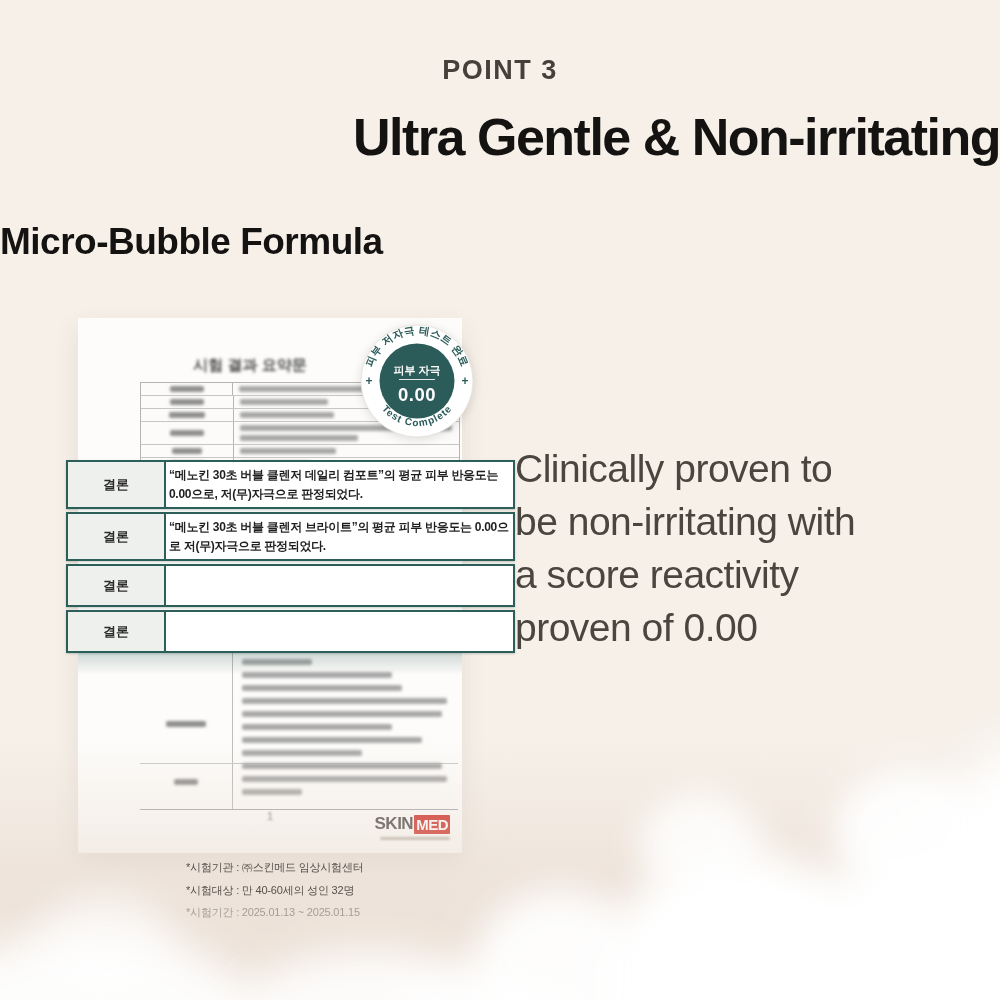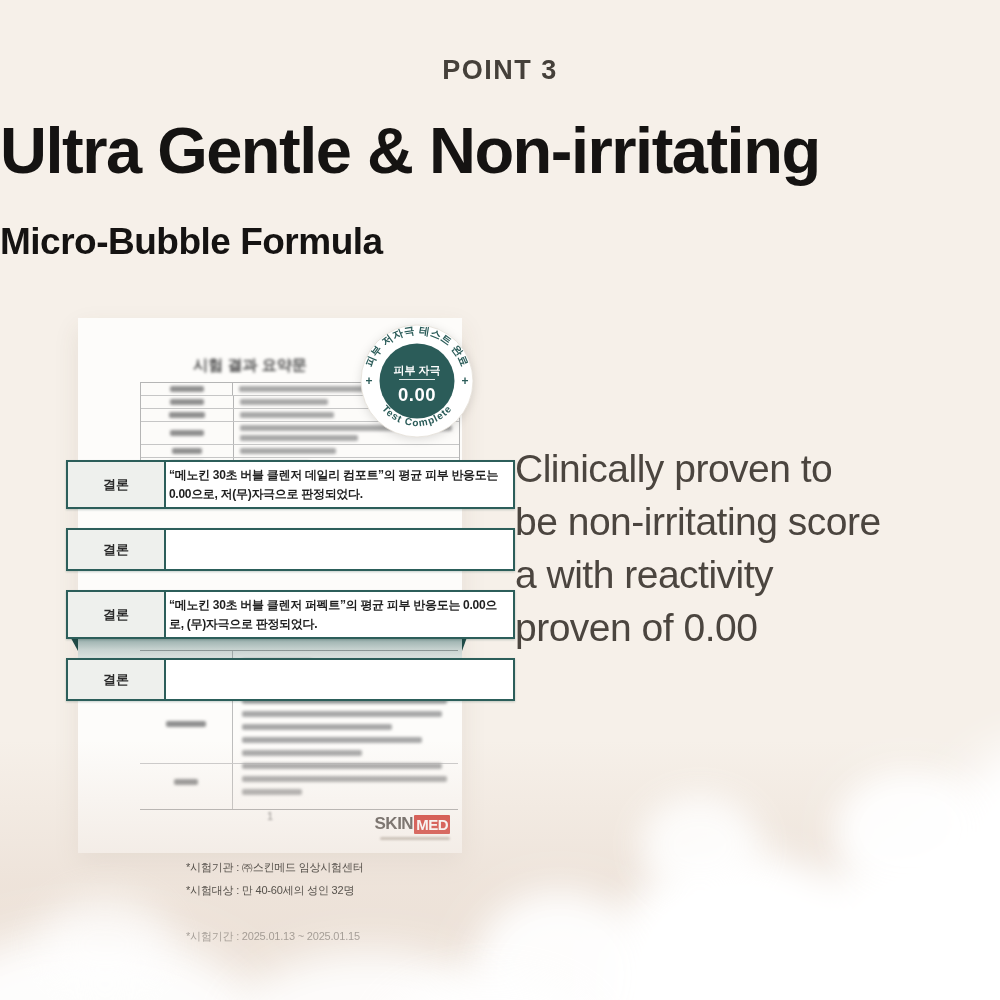--- a/index.html
+++ b/index.html
@@ -7,22 +7,22 @@
     position:relative;width:1000px;height:1000px;overflow:hidden;
     background:#f6f0e9;
     font-family:"Liberation Sans","DejaVu Sans",sans-serif;
   }
   
   .kicker{
     position:absolute;top:55px;left:0;right:0;text-align:center;
     font-size:27px;font-weight:700;letter-spacing:1.5px;color:#45403a;
   }
   .main-title{
-    position:absolute;top:113px;left:0;right:0;text-align:left;white-space:nowrap;
-    font-size:65px;font-weight:800;letter-spacing:-1.5px;color:#151312;
+    position:absolute;top:107px;left:0;right:0;text-align:right;white-space:nowrap;
+    font-size:52px;font-weight:800;letter-spacing:-1.5px;color:#151312;
   }
   .subtitle{
     position:absolute;top:221px;left:0;right:0;text-align:left;
     font-size:37px;font-weight:700;letter-spacing:-0.5px;color:#151312;
   }
   
   .paper{
     position:absolute;left:78px;top:318px;width:384px;height:535px;
     background:#fdfcfa;box-shadow:0 10px 24px rgba(90,70,50,0.10);
   }
@@ -57,21 +57,21 @@
   }
   
   .logo{position:absolute;right:12px;top:496px;text-align:right;}
   .logo-row{display:flex;align-items:center;justify-content:flex-end;filter:blur(0.5px);}
   .logo-skin{font-size:17px;font-weight:800;letter-spacing:-0.5px;color:#4c4845;}
   .logo-med{font-size:15px;font-weight:800;letter-spacing:-0.5px;color:#fff;background:#cf2e27;padding:1px 2px;margin-left:1px;border-radius:1px;}
   .logo-tagline{margin-top:3px;margin-left:auto;width:70px;height:3px;background:#bcb5ad;border-radius:2px;filter:blur(1px);}
   
   .conclusions{
     position:absolute;left:66px;top:460px;width:449px;
-    display:flex;flex-direction:column;gap:19px;z-index:3;
+    display:flex;flex-direction:column;gap:3px;z-index:3;
   }
   .c-row{display:flex;border:2px solid #2c5e5a;background:#ffffff;min-height:39px;box-shadow:0 1px 2px rgba(30,70,65,0.25);}
   .c-label{width:96px;background:#eef0ed;border-right:2px solid #2c5e5a;display:flex;align-items:center;justify-content:center;font-size:13px;font-weight:700;color:#2b2b2b;}
   .c-text{flex:1;padding:4px 3px;font-size:12px;font-weight:700;color:#1f1f1f;line-height:1.55;letter-spacing:-0.3px;display:flex;align-items:center;}
   
   .fold-band{
     position:absolute;left:78px;top:629px;width:384px;height:46px;z-index:2;
     background:linear-gradient(to bottom,rgba(43,90,86,0.70),rgba(43,90,86,0.25) 45%,rgba(43,90,86,0));
   }
   .wedge{position:absolute;top:629px;height:22px;background:#1f4a46;z-index:2;}
@@ -81,21 +81,21 @@
   .badge{position:absolute;left:360px;top:324px;width:114px;height:114px;z-index:4;filter:drop-shadow(0 2px 5px rgba(0,0,0,0.12));}
   
   .claim{
     position:absolute;left:515px;top:442px;width:465px;
     font-size:39px;font-weight:400;color:#4b453f;letter-spacing:-0.5px;
   }
   .claim div{line-height:53px;}
   
   .footnotes{position:absolute;left:186px;top:856px;z-index:7;font-size:11px;color:#55504a;letter-spacing:-0.2px;}
   .footnotes div{line-height:22.5px;}
-  .footnotes .faded{opacity:0.48;margin-top:24px;}
+  .footnotes .faded{opacity:0.48;}
   
   .veil{
     position:absolute;left:0;right:0;bottom:0;height:260px;z-index:5;
     background:linear-gradient(to bottom,rgba(233,221,211,0) 0%,rgba(231,217,206,0.55) 55%,rgba(233,220,209,0.85) 100%);
   }
   .cloud{position:absolute;background:#ffffff;border-radius:50%;z-index:6;}
 </style>
 </head>
 <body>
 
@@ -195,24 +195,24 @@
   <div class="wedge left"></div>
   <div class="wedge right"></div>
 
   <div class="conclusions">
     <div class="c-row">
       <div class="c-label">결론</div>
       <div class="c-text">“메노킨 30초 버블 클렌저 데일리 컴포트”의 평균 피부 반응도는 0.00으로, 저(무)자극으로 판정되었다.</div>
     </div>
     <div class="c-row">
       <div class="c-label">결론</div>
-    </div>
-    <div class="c-row">
-      <div class="c-label">결론</div>
-      <div class="c-text">“메노킨 30초 버블 클렌저 퍼펙트”의 평균 피부 반응도는 0.00으로, (무)자극으로 판정되었다.</div>
+      <div class="c-text">“메노킨 30초 버블 클렌저 브라이트”의 평균 피부 반응도는 0.00으로 저(무)자극으로 판정되었다.</div>
+    </div>
+    <div class="c-row">
+      <div class="c-label">결론</div>
     </div>
     <div class="c-row">
       <div class="c-label">결론</div>
     </div>
   </div>
 
   <div class="badge">
     <svg width="114" height="114" viewBox="0 0 114 114" xmlns="http://www.w3.org/2000/svg">
       <defs>
         <path id="arcTop" d="M 10 57 A 47 47 0 0 1 104 57"></path>
@@ -229,22 +229,22 @@
       <text x="9" y="61" font-size="12" font-weight="bold" fill="#2b5c59" text-anchor="middle">+</text>
       <text x="105" y="61" font-size="12" font-weight="bold" fill="#2b5c59" text-anchor="middle">+</text>
       <text x="57" y="50" font-size="11" font-weight="bold" fill="#ffffff" text-anchor="middle">피부 자극</text>
       <line x1="39" y1="55.5" x2="75" y2="55.5" stroke="rgba(255,255,255,0.85)" stroke-width="1"></line>
       <text x="57" y="77" font-size="18.5" font-weight="bold" fill="#ffffff" text-anchor="middle" letter-spacing="0.5">0.00</text>
     </svg>
   </div>
 
   <div class="claim">
     <div>Clinically proven to</div>
-    <div>be non-irritating score</div>
-    <div>a with reactivity</div>
+    <div>be non-irritating with</div>
+    <div>a score reactivity</div>
     <div>proven of 0.00</div>
   </div>
 
   <div class="veil"></div>
   <div class="cloud" style="left:920px;top:740px;width:240px;height:320px;filter:blur(24px);"></div>
   <div class="cloud" style="left:780px;top:830px;width:360px;height:320px;filter:blur(20px);"></div>
   <div class="cloud" style="left:835px;top:770px;width:150px;height:120px;filter:blur(16px);opacity:.95;"></div>
   <div class="cloud" style="left:600px;top:850px;width:280px;height:280px;filter:blur(18px);"></div>
   <div class="cloud" style="left:470px;top:890px;width:180px;height:170px;filter:blur(18px);opacity:.95;"></div>
   <div class="cloud" style="left:640px;top:795px;width:120px;height:100px;filter:blur(16px);opacity:.85;"></div>

